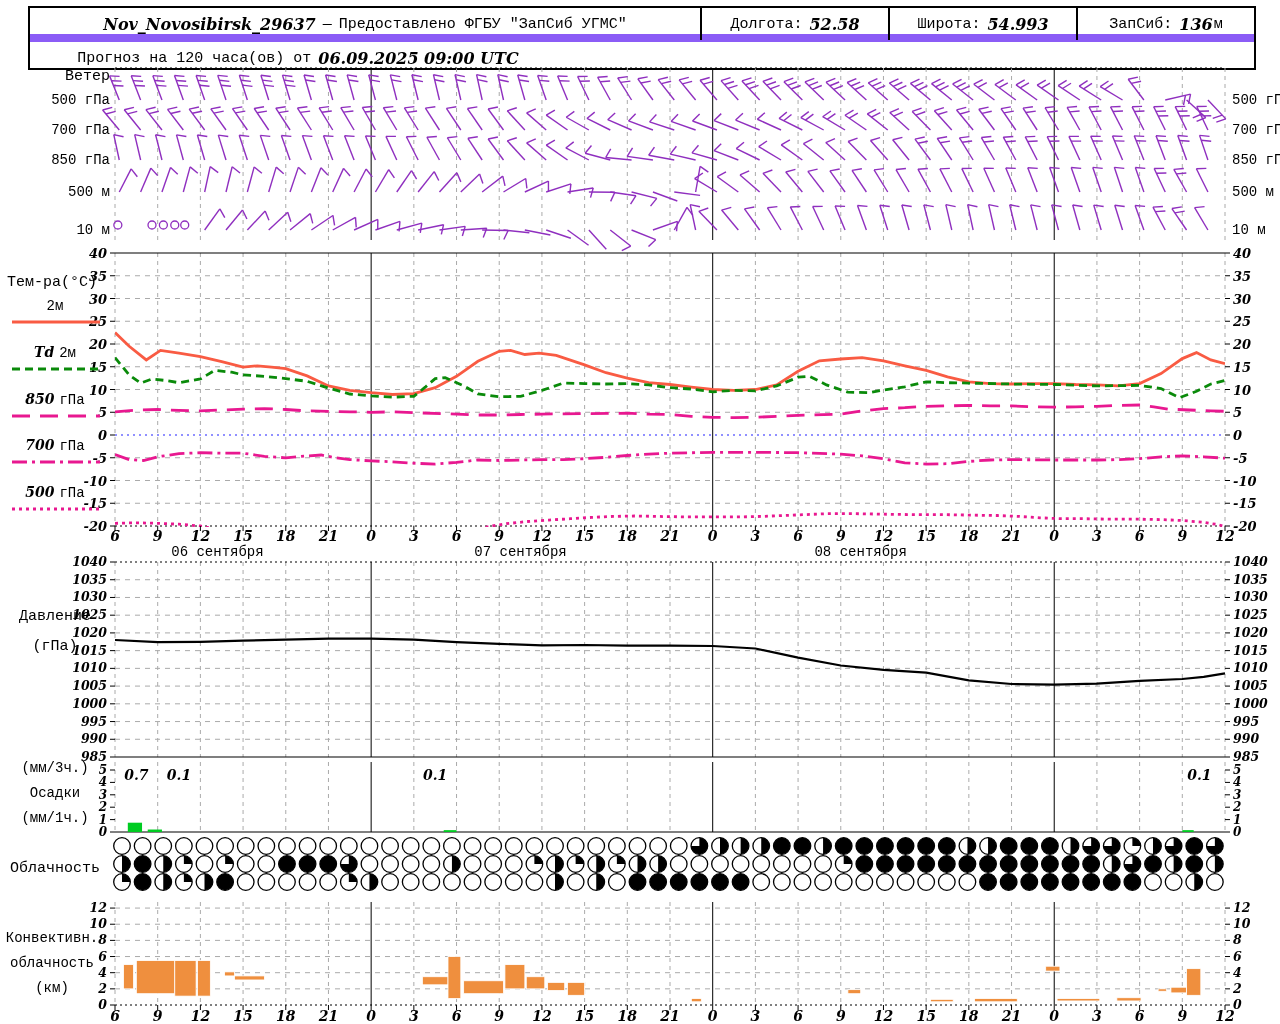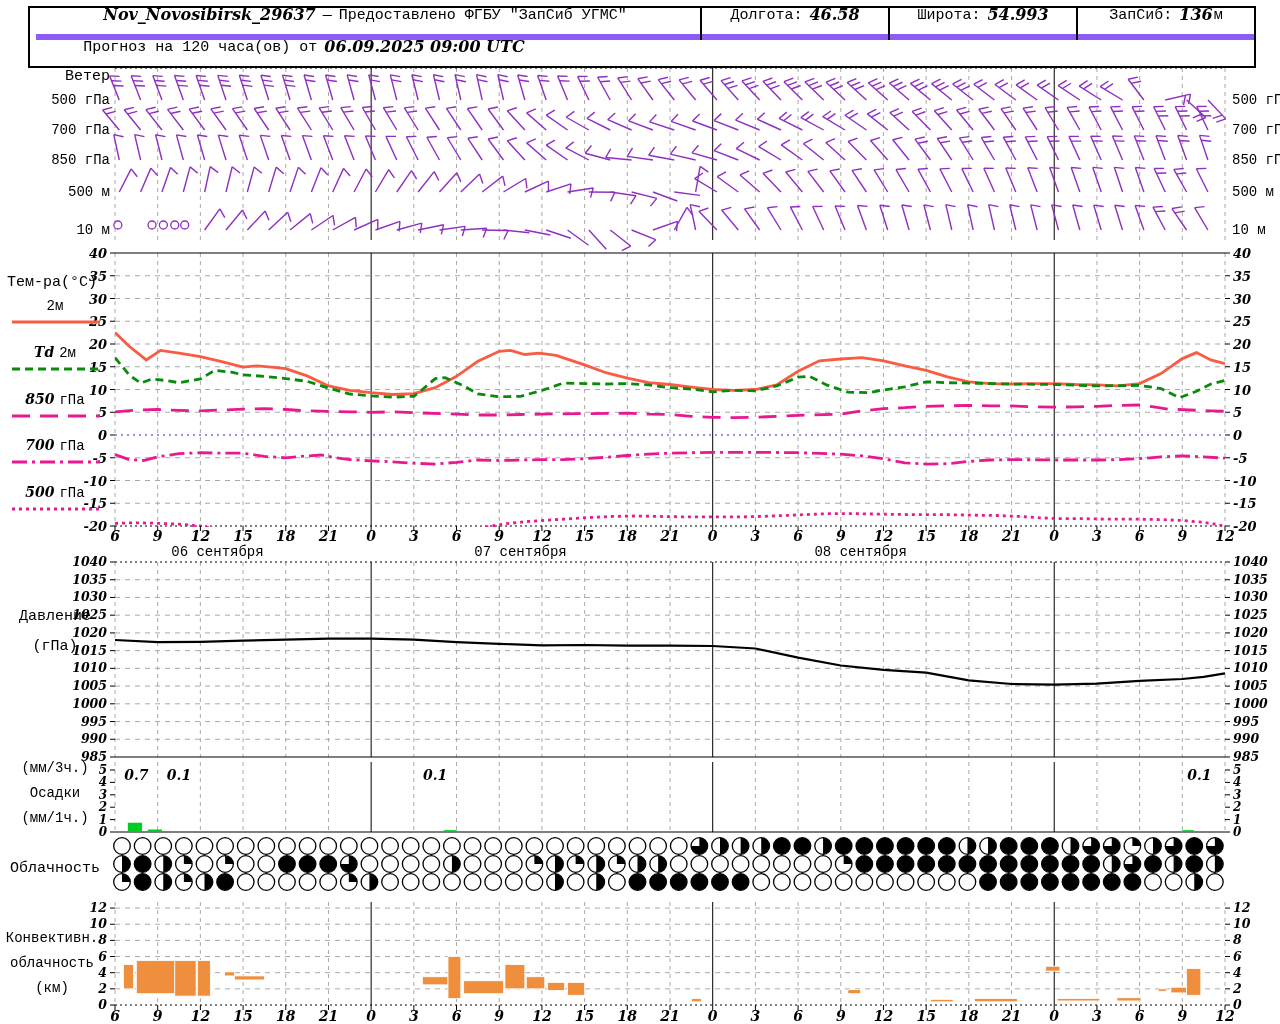--- a/index.html
+++ b/index.html
@@ -1,38 +1,38 @@
 <!DOCTYPE html>
 <html><head>
 <meta charset="utf-8">
 <style>
   html,body{margin:0;padding:0;background:#fff;}
   body{width:1280px;height:1024px;position:relative;font-family:"Liberation Mono","DejaVu Sans Mono",monospace;color:#000;}
   #hdr{position:absolute;left:28px;top:6px;width:1224px;border:2px solid #000;background:#fff;}
   .hrow{display:flex;align-items:stretch;height:26px;}
-  .hrow+.hrow{border-top:6px solid #8b5cf6;margin-left:6px;}
-  .hcell{display:flex;align-items:flex-end;justify-content:center;gap:7px;padding:16px 8px;white-space:nowrap;font-size:15px;}
+  .hrow+.hrow{border-top:8px solid #8b5cf6;}
+  .hcell{display:flex;align-items:center;justify-content:center;gap:7px;padding:16px 8px;white-space:nowrap;font-size:15px;}
   .hcell+.hcell{border-left:2px solid #000;}
   .grow{flex:1 1 auto;}
   .em{font-family:"DejaVu Serif","Liberation Serif",serif;font-style:italic;font-weight:bold;font-size:16px;}
   svg text{user-select:none;}
 </style>
 </head>
 <body>
 
 <div id="hdr">
   <div class="hrow">
     <div class="hcell grow">
       <span class="em">Nov_Novosibirsk_29637</span>
       <span>—</span>
       <span>Предоставлено ФГБУ "ЗапСиб УГМС"</span>
     </div>
     <div class="hcell" style="width:170px">
       <span>Долгота:</span>
-      <span class="em">46.58</span>
+      <span class="em">52.58</span>
     </div>
     <div class="hcell" style="width:170px">
       <span>Широта:</span>
       <span class="em">54.993</span>
     </div>
     <div class="hcell" style="width:160px">
       <span>ЗапСиб:</span>
       <span class="em">136</span>
         <span style="margin-left:-6px">м</span>
     </div>

